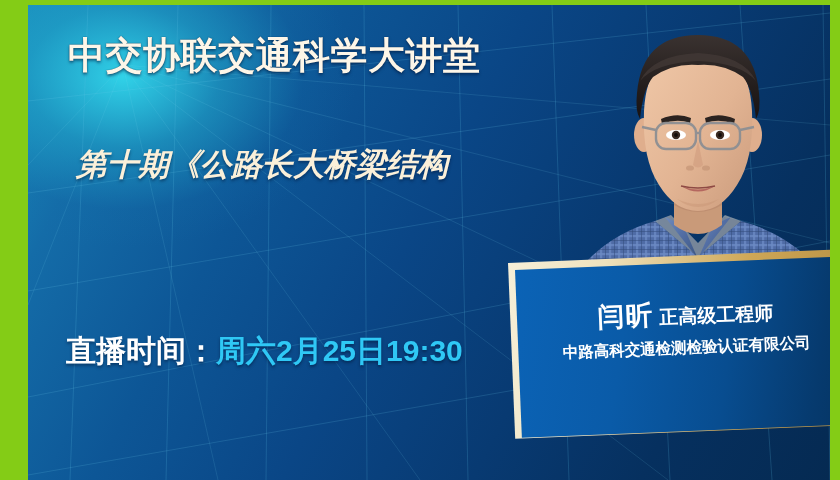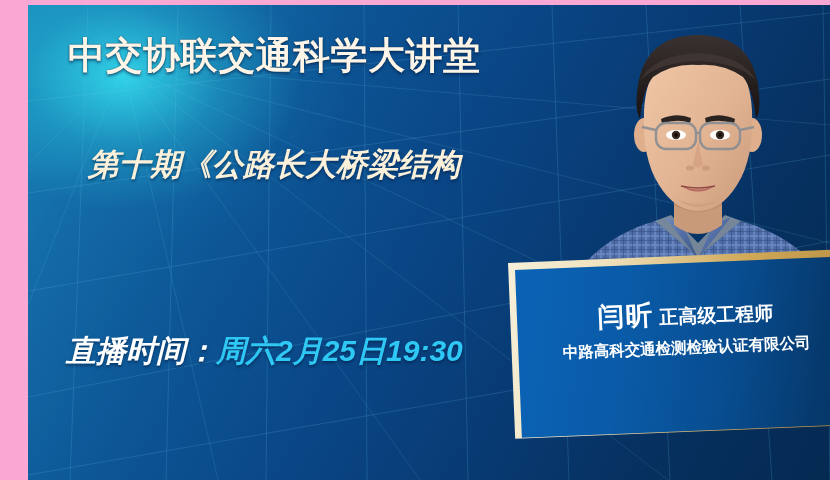--- a/index.html
+++ b/index.html
@@ -1,19 +1,19 @@
 <!DOCTYPE html>
 <html><head>
 <meta charset="utf-8">
 <style>
   html,body{margin:0;padding:0;background:#ffffff;}
   body{width:840px;height:480px;overflow:hidden;
        font-family:"Liberation Sans","DejaVu Sans",sans-serif;}
 
-  #stage{position:relative;width:840px;height:480px;background:#f9a8d4;overflow:hidden;}
+  #stage{position:relative;width:840px;height:480px;background:#84cc16;overflow:hidden;}
 
   
   #banner{
     position:absolute;left:28px;top:5px;width:802px;height:475px;
     overflow:hidden;
     background:
       radial-gradient(ellipse 300px 220px at 95px 72px, rgba(50,215,235,.95) 0%, rgba(34,170,205,.55) 32%, rgba(20,110,170,.18) 60%, rgba(0,0,0,0) 78%),
       linear-gradient(118deg, #1a8fbe 0%, #146ca8 13%, #0d5696 30%, #0a4686 48%, #083a72 66%, #06305f 82%, #052a52 100%);
   }
 
@@ -24,34 +24,33 @@
   
   .title{
     position:absolute;left:40px;top:26px;
     font-size:37px;font-weight:700;letter-spacing:.5px;
     color:#fdf6e8;white-space:nowrap;
     text-shadow:0 2px 3px rgba(0,24,60,.55), 0 0 1px rgba(0,20,50,.8);
   }
 
   
   .subtitle{
-    position:absolute;left:60px;top:138px;
+    position:absolute;left:48px;top:138px;
     font-size:31px;font-style:italic;font-weight:600;
     color:#fbf0d9;line-height:1.42;white-space:nowrap;
     text-shadow:0 2px 3px rgba(0,22,55,.5);
   }
   .subtitle .ln{display:block;}
   .subtitle .ln2{margin-left:-10px;}
 
   
   .airtime{
     position:absolute;left:38px;top:326px;
     font-size:30px;font-weight:700;white-space:nowrap;
     text-shadow:0 2px 3px rgba(0,20,50,.5);
-    font-style:italic;
   }
   .airtime .lbl{color:#ffffff;}
   .airtime .val{color:#2fc8f5;}
 
   
   #portrait{
     position:absolute;left:545px;top:14px;width:250px;height:292px;
     overflow:hidden;
   }
   #portrait svg{display:block;width:100%;height:100%;}

